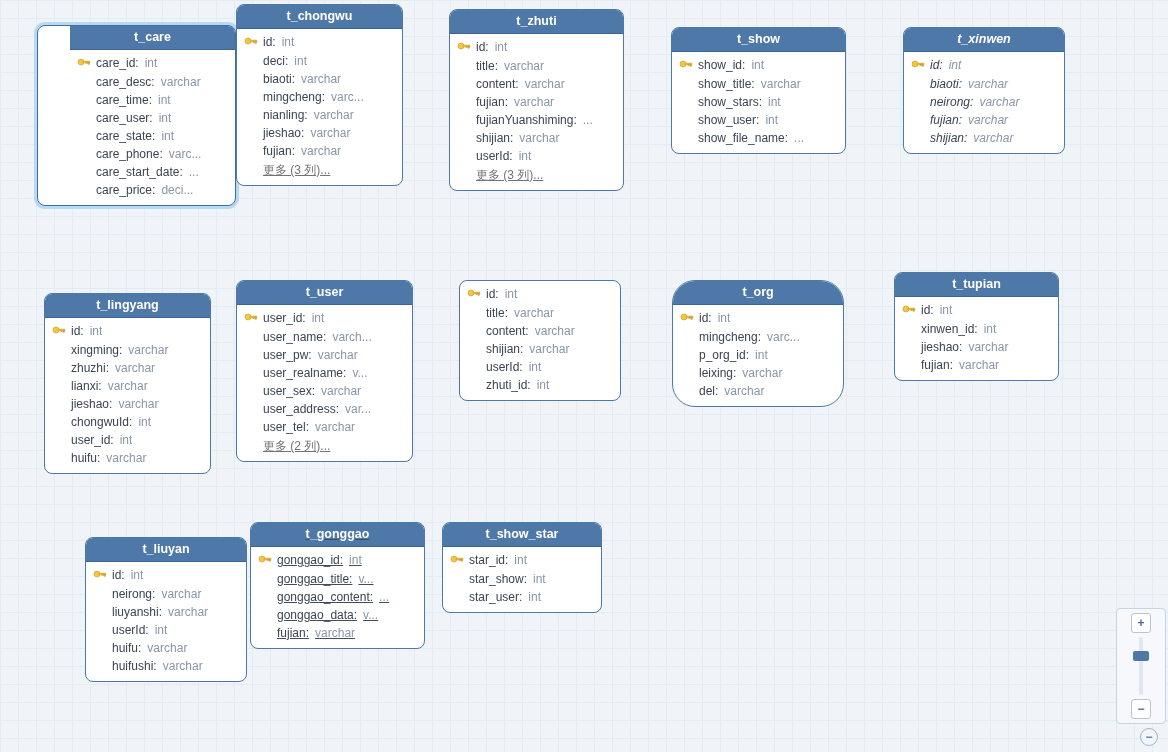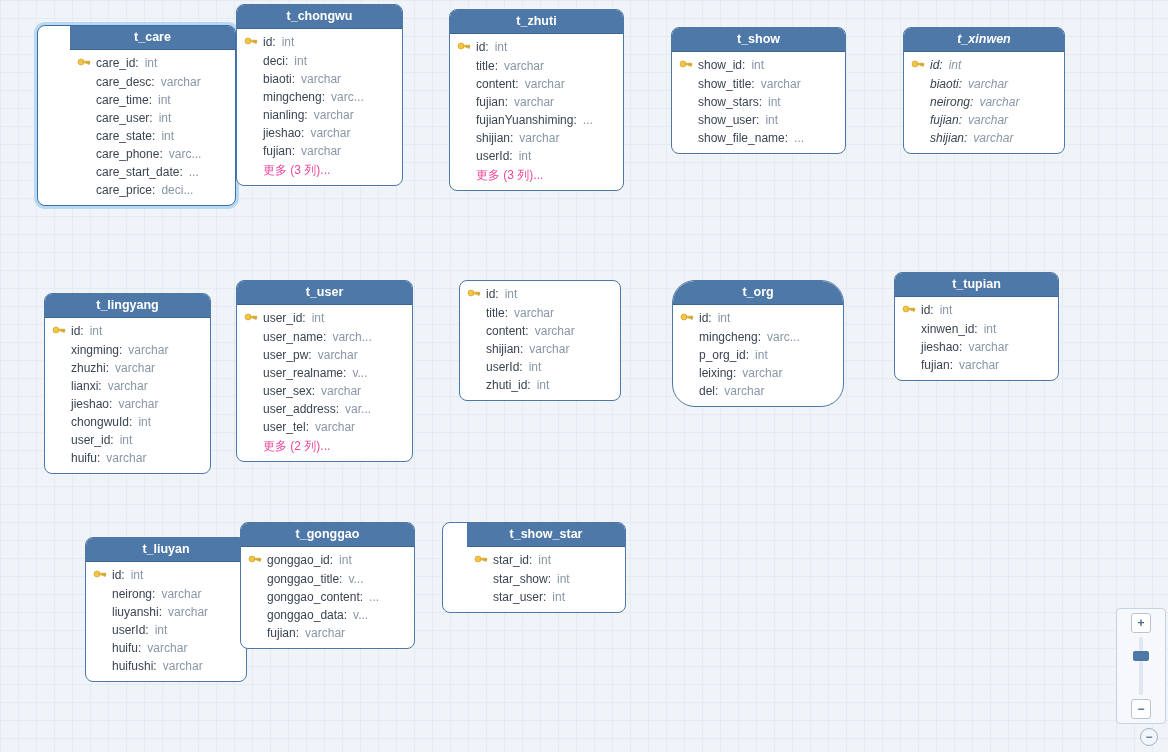--- a/index.html
+++ b/index.html
@@ -71,23 +71,24 @@
     margin-left: 2px;
   }
   .key-icon {
     display: inline-block;
     width: 14px; height: 14px;
     vertical-align: middle;
     position: relative;
   }
   .key-icon svg { display:block; }
   .more {
-    color: #ec4899;
+    color: #737373;
     padding-left: 20px;
     padding-top: 2px;
+    text-decoration: underline;
   }
   
   .zoom {
     position: absolute;
     right: 2px; bottom: 28px;
     width: 44px; height: 106px;
     background: #f6f8fb;
     border: 1px solid #c6d3e2;
     border-radius: 4px;
     display: flex; flex-direction: column;
@@ -597,21 +598,21 @@
           <span class="col">huifu:</span>
           <span class="typ">varchar</span>
         </div>
         <div class="row">
           <span class="keycol"></span>
           <span class="col">huifushi:</span>
           <span class="typ">varchar</span>
         </div>
       </div>
     </div>
-    <div class="table" style="left: 240px; top: 522px; width: 173px;">
+    <div class="table" style="left: 250px; top: 522px; width: 173px; text-decoration: underline;">
       <div class="thead">t_gonggao</div>
       <div class="rows">
         <div class="row">
           <span class="keycol"><span class="key-icon"><svg width="14" height="14" viewBox="0 0 14 14">
   <g fill="#f5c544" stroke="#c79a1e" stroke-width="0.6">
     <circle cx="4" cy="5" r="3"></circle>
     <rect x="6" y="4.2" width="7" height="1.6" rx="0.5"></rect>
     <rect x="11" y="5" width="1.4" height="2.2"></rect>
     <rect x="9" y="5" width="1.2" height="1.6"></rect>
   </g>
@@ -634,21 +635,21 @@
           <span class="col">gonggao_data:</span>
           <span class="typ">v...</span>
         </div>
         <div class="row">
           <span class="keycol"></span>
           <span class="col">fujian:</span>
           <span class="typ">varchar</span>
         </div>
       </div>
     </div>
-    <div class="table" style="left: 442px; top: 522px; width: 158px; padding-left: 24px;">
+    <div class="table" style="left: 442px; top: 522px; width: 158px;">
       <div class="thead">t_show_star</div>
       <div class="rows">
         <div class="row">
           <span class="keycol"><span class="key-icon"><svg width="14" height="14" viewBox="0 0 14 14">
   <g fill="#f5c544" stroke="#c79a1e" stroke-width="0.6">
     <circle cx="4" cy="5" r="3"></circle>
     <rect x="6" y="4.2" width="7" height="1.6" rx="0.5"></rect>
     <rect x="11" y="5" width="1.4" height="2.2"></rect>
     <rect x="9" y="5" width="1.2" height="1.6"></rect>
   </g>

